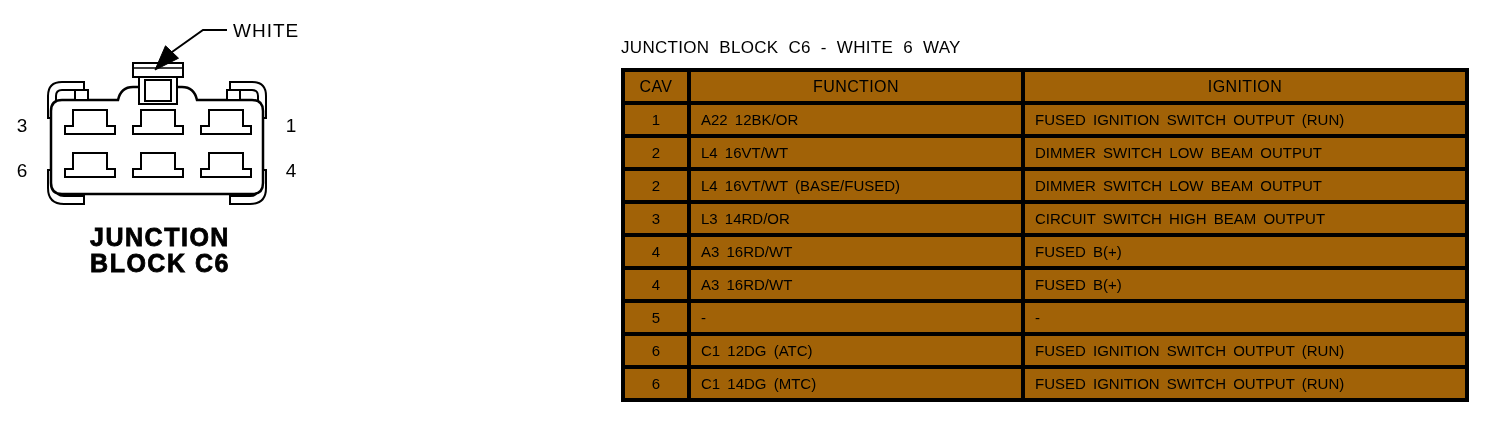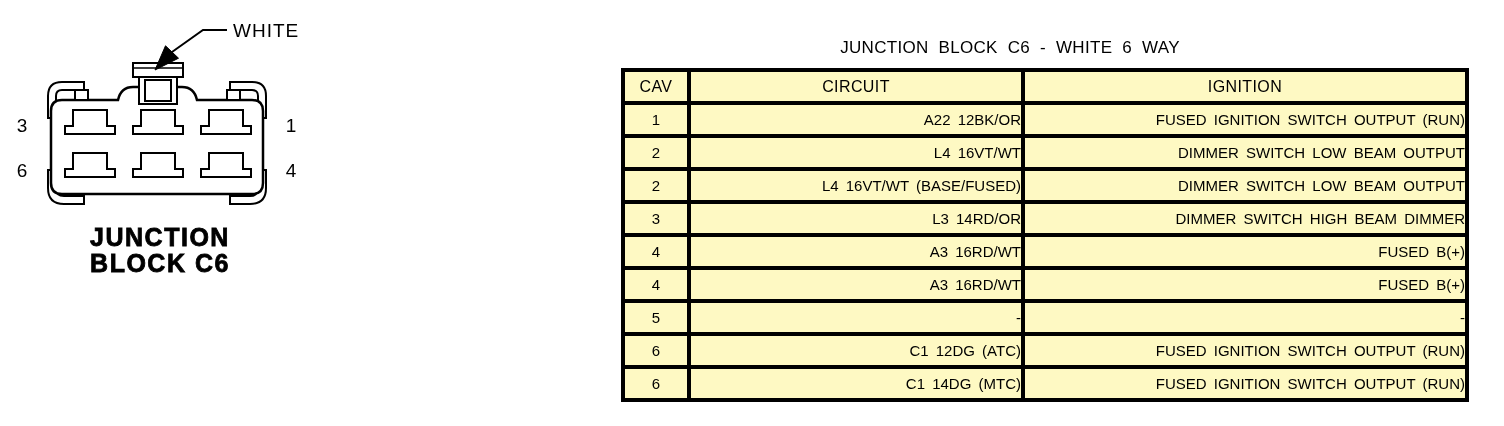--- a/index.html
+++ b/index.html
@@ -17,48 +17,47 @@
   }
   .figure {
     position: absolute;
     left: 0;
     top: 0;
     width: 340px;
     height: 290px;
   }
   .table-title {
     position: absolute;
-    left: 588px;
+    left: 621px;
     top: 38px;
     width: 844px;
-    text-align: center;
     font-size: 17px;
     letter-spacing: 0.3px;
     word-spacing: 5px;
     white-space: nowrap;
   }
   table.pinout {
     position: absolute;
     left: 621px;
     top: 68px;
     width: 844px;
     border-collapse: collapse;
     table-layout: fixed;
-    background: #fef9c3;
+    background: #a16207;
   }
   table.pinout th, table.pinout td {
     border: 4px solid #000;
     height: 29px;
     font-size: 15px;
     font-weight: normal;
     word-spacing: 3px;
     white-space: nowrap;
     overflow: hidden;
     padding: 0 0 0 10px;
-    text-align: right;
+    text-align: left;
     vertical-align: middle;
   }
   table.pinout th {
     text-align: center;
     padding: 0;
     font-size: 16px;
     letter-spacing: 0.4px;
   }
   table.pinout td.cav {
     text-align: center;
@@ -124,21 +123,21 @@
 
 <table class="pinout">
   <colgroup>
     <col class="c-cav">
       <col class="c-circuit">
       <col class="c-function">
   </colgroup>
   <thead>
     <tr>
       <th>CAV</th>
-      <th>CIRCUIT</th>
+      <th>FUNCTION</th>
       <th>IGNITION</th>
     </tr>
   </thead>
   <tbody>
     <tr>
       <td class="cav">1</td>
       <td>A22 12BK/OR</td>
       <td>FUSED IGNITION SWITCH OUTPUT (RUN)</td>
     </tr>
     <tr>
@@ -147,21 +146,21 @@
       <td>DIMMER SWITCH LOW BEAM OUTPUT</td>
     </tr>
     <tr>
       <td class="cav">2</td>
       <td>L4 16VT/WT (BASE/FUSED)</td>
       <td>DIMMER SWITCH LOW BEAM OUTPUT</td>
     </tr>
     <tr>
       <td class="cav">3</td>
       <td>L3 14RD/OR</td>
-      <td>DIMMER SWITCH HIGH BEAM DIMMER</td>
+      <td>CIRCUIT SWITCH HIGH BEAM OUTPUT</td>
     </tr>
     <tr>
       <td class="cav">4</td>
       <td>A3 16RD/WT</td>
       <td>FUSED B(+)</td>
     </tr>
     <tr>
       <td class="cav">4</td>
       <td>A3 16RD/WT</td>
       <td>FUSED B(+)</td>

